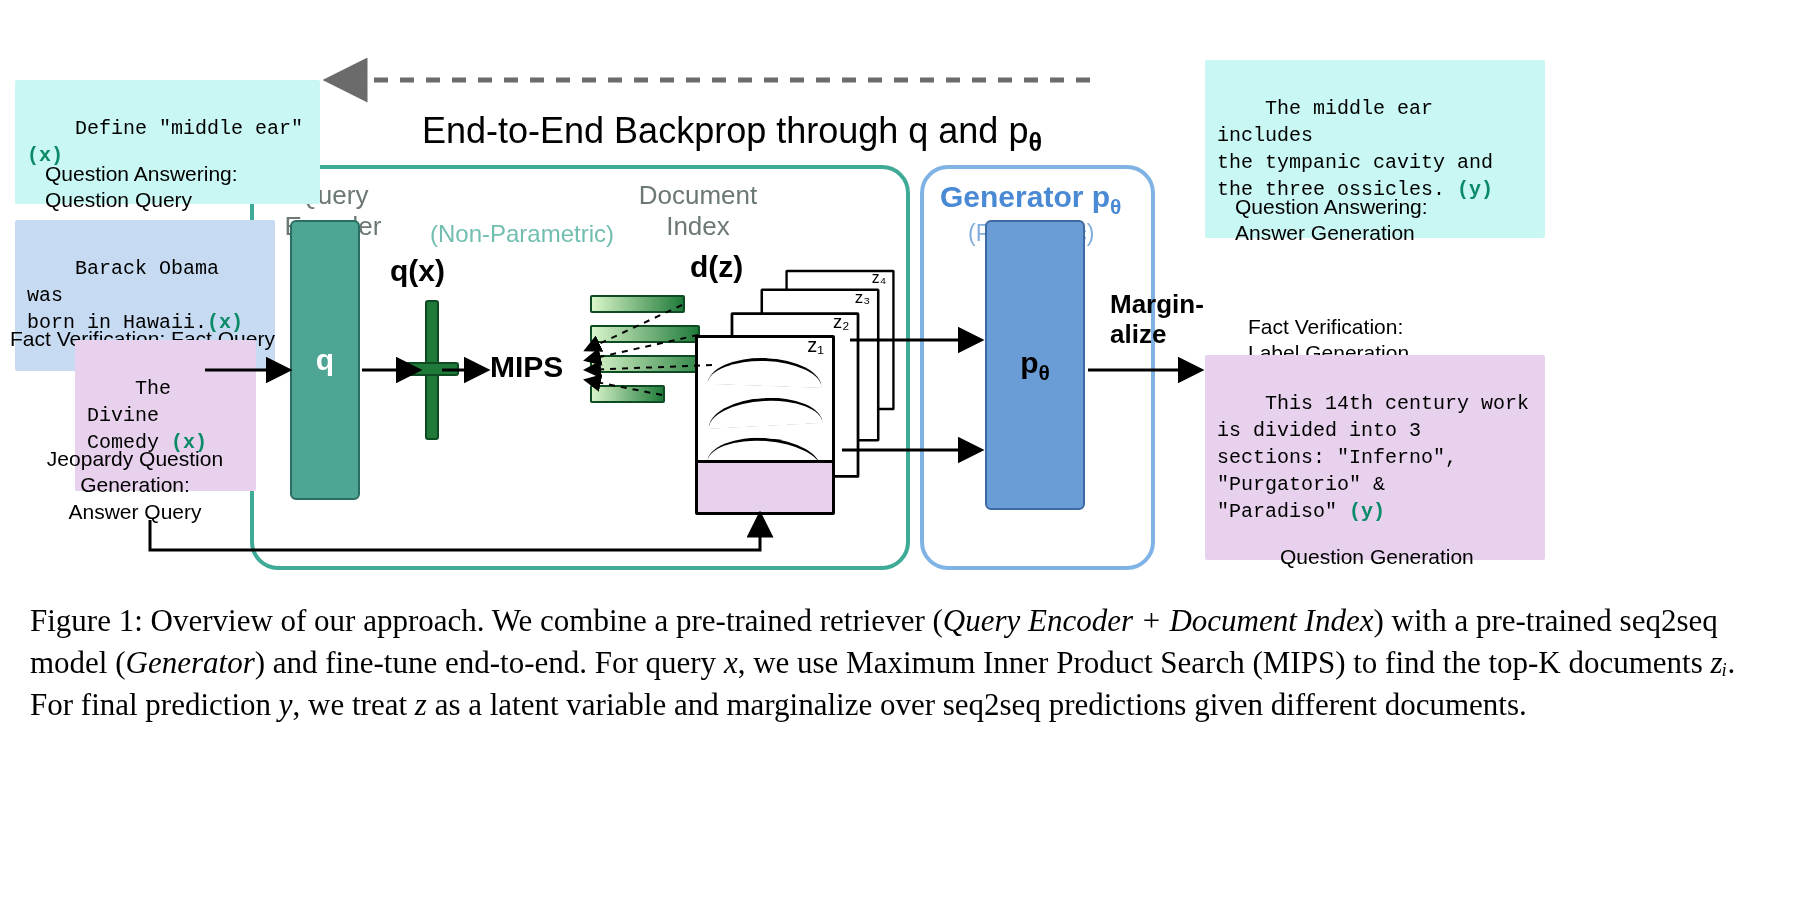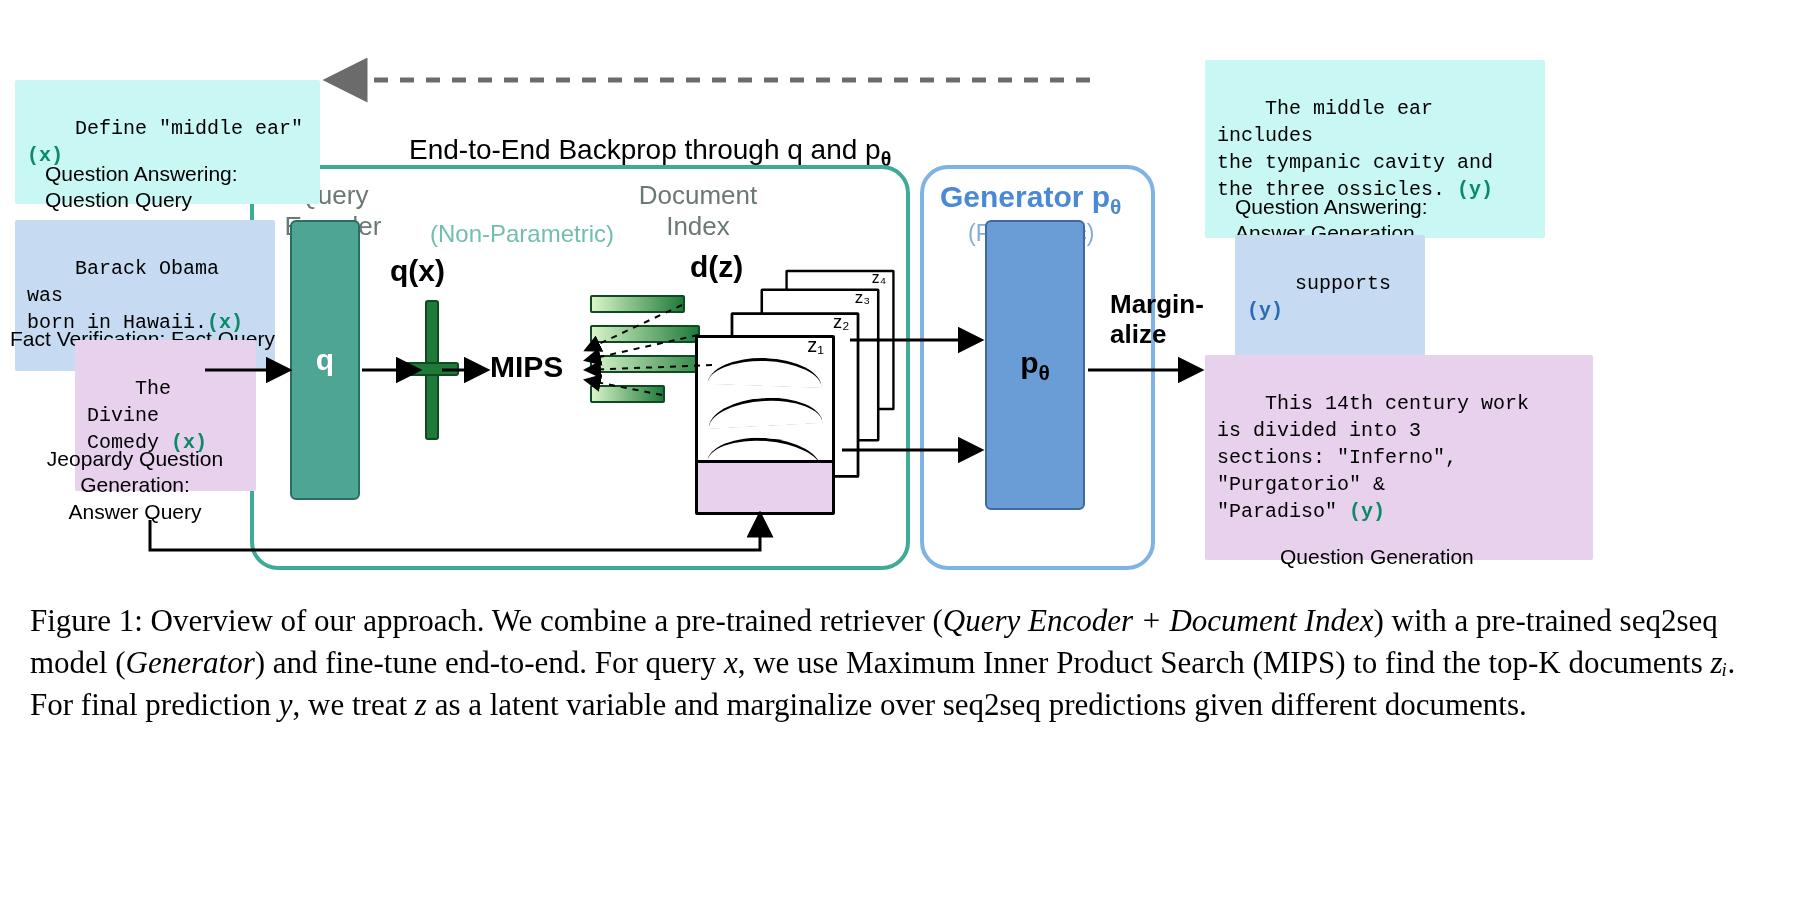--- a/index.html
+++ b/index.html
@@ -98,21 +98,21 @@
   .retriever-title { left: 385px; top: 130px; color: #3faa96; font-size: 33px; font-weight: bold; }
   .retriever-sub   { left: 400px; top: 170px; color: #71beb0; font-size: 24px; }
   .query-encoder-title { left: 248px; top: 130px; color: #6b7873; font-size: 26px; text-align:center; width:110px; }
   .doc-index-title { left: 598px; top: 130px; color: #6b7873; font-size: 26px; text-align:center; width:140px; }
   .generator-title { left: 910px; top: 130px; color: #4a8ad4; font-size: 30px; font-weight: bold; }
   .generator-sub   { left: 938px; top: 170px; color: #83addc; font-size: 23px; }
   .qx { left: 360px; top: 204px; font-size: 30px; font-weight: bold; }
   .dz { left: 660px; top: 200px; font-size: 30px; font-weight: bold; }
   .mips { left: 460px; top: 300px; font-size: 30px; font-weight: bold; text-align: center; }
   .marginalize { left: 1080px; top: 240px; font-size: 26px; font-weight: bold; line-height:1.15; }
-  .backprop    { left: 379px; top: 60px; font-size: 28px; margin-top: 24px; }
+  .backprop    { left: 392px; top: 60px; font-size: 36px; }
 
   
   .doc {
     border: 3px solid #000;
     background: #fff;
     width: 140px; height: 180px;
     border-radius: 2px;
   }
   .doc .wave { position:absolute; left:10px; right:10px; height:28px; border-top:3px solid #000; border-radius:50% 50% 0 0 / 100% 100% 0 0; }
   .doc .wave.w1 { top: 20px; transform: rotate(2deg); }
@@ -226,25 +226,24 @@
 the tympanic cavity and
 the three ossicles.</span> <span class="tag-y">(y)</span>
   </div>
 
   <div class="abs task-label" style="left:10px; top:360px; white-space:pre-line; text-align:center; width:190px;">Jeopardy Question
 Generation:
 Answer Query</div>
   <div class="abs task-label" style="left:1205px; top:108px; white-space:pre-line;">Question Answering:
 Answer Generation</div>
 
-  <div class="abs box blue" style="left:1205px; top:185px; width:190px;">
-    <span>supports </span><span class="tag-y blue-y">(y)</span>
-  </div>
-
-  <div class="abs box purple" style="left:1175px; top:305px; width:388px;">
+  <div class="abs task-label" style="left:1218px; top:228px; white-space:pre-line;">Fact Verification:
+Label Generation</div>
+
+  <div class="abs box purple" style="left:1175px; top:305px; width:340px;">
     <span>This 14th century work
 is divided into 3
 sections: "Inferno",
 "Purgatorio" &amp;
 "Paradiso"</span> <span class="tag-y">(y)</span>
   </div>
   <div class="abs task-label" style="left:1250px; top:458px;">Question Generation</div>
 
   <svg class="arrows" viewBox="0 0 1540 520">
     <defs>

